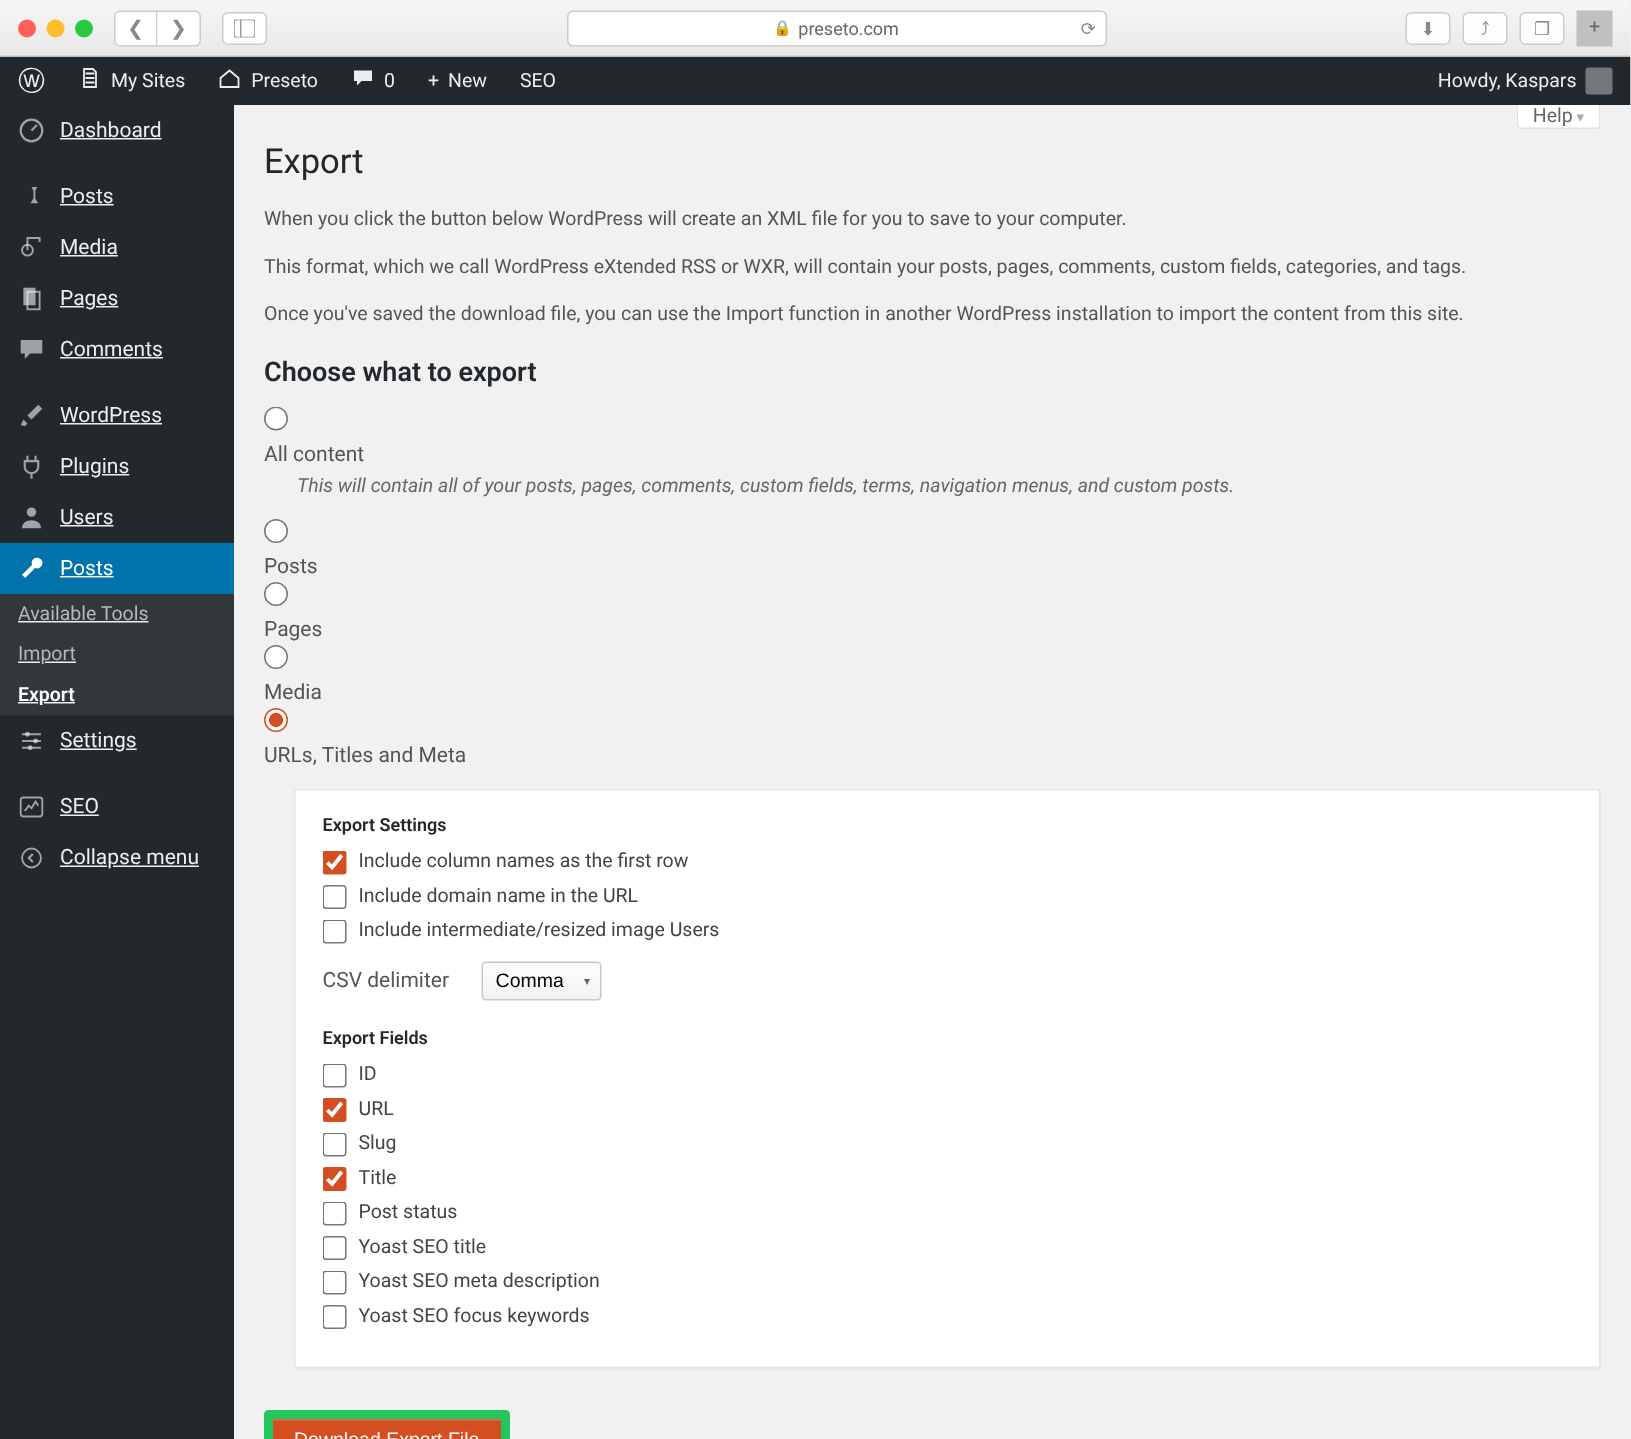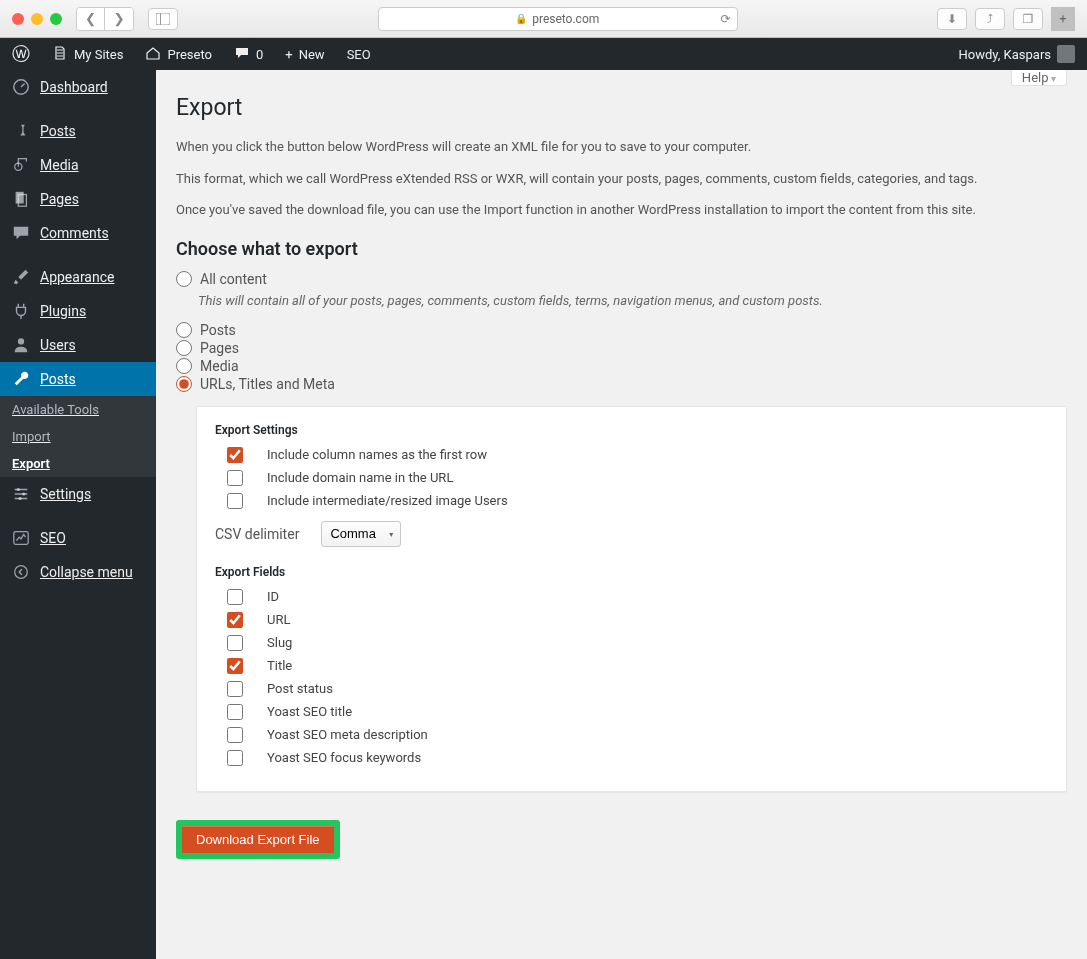--- a/index.html
+++ b/index.html
@@ -44,28 +44,28 @@
 .submenu-item.current { color: #fff; font-weight: 600; }
 .menu-icon { width: 18px; text-align: center; display:inline-flex; align-items:center; justify-content:center; color: rgba(240,245,250,0.6); }
 
 
 .content { flex: 1; padding: 10px 20px 40px 20px; position: relative; }
 h1.page-title { font-size: 23px; font-weight: 400; color: #23282d; margin: 14px 0 16px 0; }
 .help-tab { position: absolute; top: 0; right: 20px; background: #fff; border: 1px solid #e1e1e1; border-top: none; border-radius: 0 0 3px 3px; padding: 0 10px; font-size: 13px; color: #666; cursor: pointer; }
 .help-tab::after { content: " ▾"; font-size: 10px; color: #aaa; }
 p.intro { margin: 12px 0; color: #555; font-size: 13px; line-height: 1.5; }
 h2.section-title { font-size: 18px; font-weight: 600; color: #23282d; margin: 18px 0 12px; }
-.radio-row { display: flex; align-items: flex-start; gap: 8px; margin: 2px 0; }
+.radio-row { display: flex; align-items: flex-start; gap: 8px; margin: 2px 0; flex-direction: column; }
 .radio-row input[type=radio] { width: 16px; height: 16px; accent-color: #d54e21; }
 .radio-label { font-size: 14px; color: #555; }
 .hint { font-style: italic; color: #666; margin: 6px 0 14px 22px; font-size: 13px; }
 
 .export-box { background: #fff; border: 1px solid #e5e5e5; border-radius: 2px; margin: 14px 0 10px 20px; padding: 16px 18px 18px 18px; box-shadow: 0 1px 1px rgba(0,0,0,0.04); }
 .box-subtitle { font-size: 12px; font-weight: 600; color: #23282d; margin-bottom: 10px; }
-.check-row { display: flex; align-items: center; gap: 24px; margin: 7px 12px; }
+.check-row { display: flex; align-items: center; gap: 8px; margin: 7px 0; }
 .check-row input[type=checkbox] { width: 16px; height: 16px; accent-color: #d54e21; }
 .select-row { display: flex; align-items: center; gap: 22px; margin: 12px 0 18px 0; }
 .select-row label { font-size: 14px; color: #555; }
 select.csv-delim { height: 26px; padding: 0 24px 0 8px; border: 1px solid #c8c8c8; border-radius: 3px; background: linear-gradient(#fdfdfd,#f2f2f2); font-size: 13px; appearance: none; position: relative; }
 .select-wrap { position: relative; display: inline-block; }
 .select-wrap::after { content: "▾"; position: absolute; right: 8px; top: 50%; transform: translateY(-50%); font-size: 8px; color: #666; pointer-events: none; }
 
 .download-btn { margin-top: 18px; background: #d54e21; border: 6px solid #22c55e; color: #fff; padding: 6px 14px; border-radius: 3px; font-size: 13px; cursor: pointer; box-shadow: inset 0 1px 0 rgba(255,255,255,0.2); }
 </style>
 </head>
@@ -192,21 +192,21 @@
       </span>
       <span>Comments</span>
     </div>
     <div class="menu-separator"></div>
     <div class="menu-item">
       <span class="menu-icon">
         <svg width="18" height="18" viewBox="0 0 20 20">
             <path d="M15 2l3 3-8 8-3-3 8-8zM4 13l3 3-2 2-3-1 2-4z" fill="currentColor"></path>
           </svg>
       </span>
-      <span>Appearance</span>
+      <span>WordPress</span>
     </div>
     <div class="menu-item">
       <span class="menu-icon">
         <svg width="18" height="18" viewBox="0 0 20 20">
             <path d="M7 2v4M13 2v4M5 6h10v4a5 5 0 01-10 0V6zM10 15v4" stroke="currentColor" stroke-width="1.6" fill="none"></path>
           </svg>
       </span>
       <span>Plugins</span>
     </div>
     <div class="menu-item">

